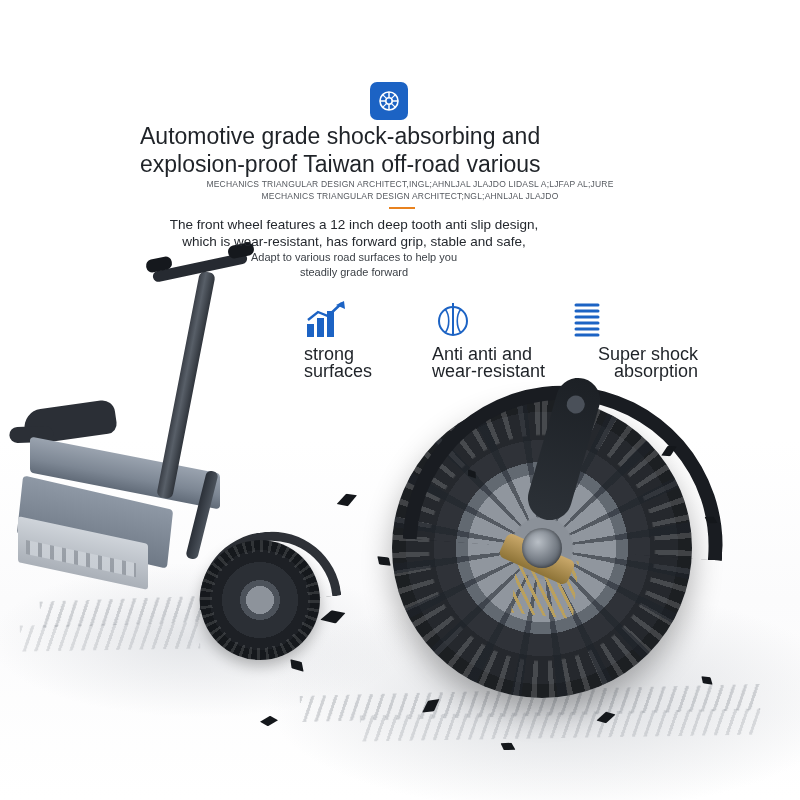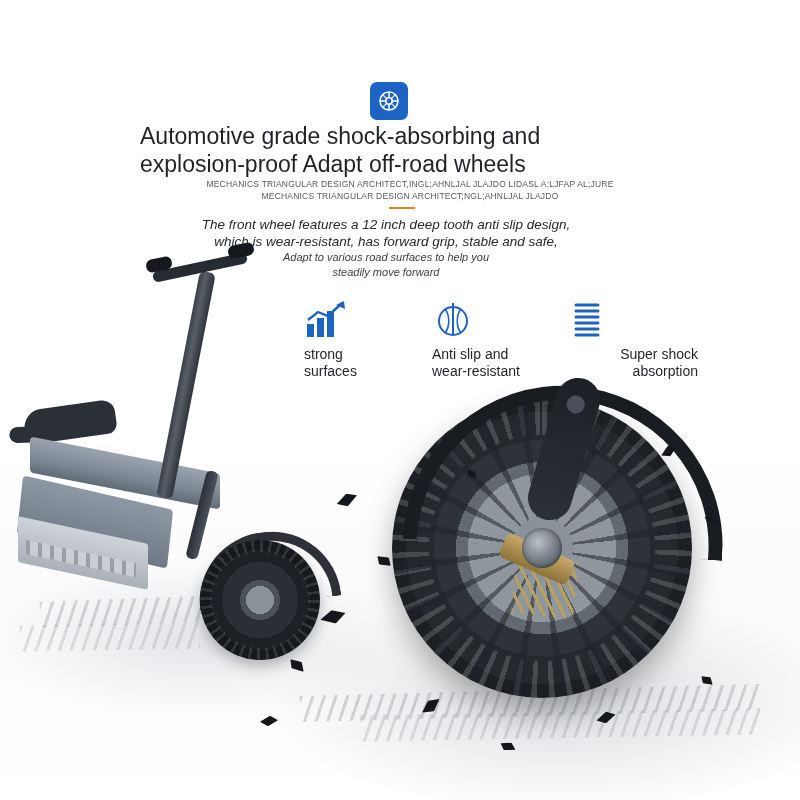--- a/index.html
+++ b/index.html
@@ -208,34 +208,34 @@
   .subline {
     position: absolute; left: 180px; top: 178px; width: 460px;
     text-align: center;
     font-size: 8.5px; line-height: 12px; color: #55595f; letter-spacing: .2px;
   }
   .rule {
     position: absolute; left: 389px; top: 207px; width: 26px; height: 2px;
     background: #e8821f;
   }
   .body-copy {
-    position: absolute; left: 176px; top: 216px; width: 420px;
+    position: absolute; left: 144px; top: 216px; width: 420px;
     text-align: center;
-    font-size: 13.5px; line-height: 17px; color: #24282e; font-style: italic;
+    font-size: 13.5px; line-height: 17px; color: #24282e;
   }
   .body-copy .small {
     font-size: 11px; line-height: 15px; color: #3a3f45;
   }
 
   
   .features { position: absolute; left: 296px; top: 296px; width: 400px; height: 94px; }
   .feature { position: absolute; width: 130px; text-align: left; }
   .feature .ficon { height: 44px; display: flex; align-items: flex-end; }
   .feature .flabel {
-    margin-top: 6px; font-size: 14px; line-height: 17px; color: #1f2328;
+    margin-top: 6px; font-size: 18px; line-height: 17px; color: #1f2328;
   }
   .f1 { left: 8px;   top: 0; }
   .f2 { left: 136px; top: 0; }
   .f3 { left: 272px; top: 0; text-align: right; }
   .f2 .flabel, .f3 .flabel { }
 
   
   .corner-mark {
     position: absolute; left: 40px; top: 0px; width: 16px; height: 10px;
     color: #cfd3d8; font-size: 12px;
@@ -304,35 +304,35 @@
       <line x1="15.2" y1="12" x2="21" y2="12" stroke="#ffffff" stroke-width="1.5"></line>
       <line x1="5.6" y1="5.6" x2="9.7" y2="9.7" stroke="#ffffff" stroke-width="1.2"></line>
       <line x1="14.3" y1="14.3" x2="18.4" y2="18.4" stroke="#ffffff" stroke-width="1.2"></line>
       <line x1="18.4" y1="5.6" x2="14.3" y2="9.7" stroke="#ffffff" stroke-width="1.2"></line>
       <line x1="9.7" y1="14.3" x2="5.6" y2="18.4" stroke="#ffffff" stroke-width="1.2"></line>
     </svg>
   </div>
 
   <div class="headline">
     <div>Automotive grade shock-absorbing and</div>
-    <div>explosion-proof Adapt off-road wheels</div>
+    <div>explosion-proof Taiwan off-road various</div>
   </div>
 
   <div class="subline">
     <div>MECHANICS TRIANGULAR DESIGN ARCHITECT,INGL;AHNLJAL JLAJDO  LIDASL A;LJFAP AL;JURE</div>
     <div>MECHANICS TRIANGULAR DESIGN ARCHITECT;NGL;AHNLJAL JLAJDO</div>
   </div>
 
   <div class="rule"></div>
 
   <div class="body-copy">
     <div>The front wheel features a 12 inch deep tooth anti slip design,</div>
     <div>which is wear-resistant, has forward grip, stable and safe,</div>
     <div class="small">Adapt to various road surfaces to help you</div>
-    <div class="small">steadily move forward</div>
+    <div class="small">steadily grade forward</div>
   </div>
 
   <div class="features">
 
     <div class="feature f1">
       <div class="ficon">
         <svg width="44" height="40" viewBox="0 0 44 40" aria-hidden="true">
           <rect x="3" y="24" width="7" height="13" fill="#1c63c4"></rect>
           <rect x="13" y="18" width="7" height="19" fill="#1c63c4"></rect>
           <rect x="23" y="11" width="7" height="26" fill="#1c63c4"></rect>
@@ -349,21 +349,21 @@
     <div class="feature f2">
       <div class="ficon">
         <svg width="42" height="42" viewBox="0 0 42 42" aria-hidden="true">
           <circle cx="21" cy="23" r="14" fill="none" stroke="#1c63c4" stroke-width="2"></circle>
           <line x1="21" y1="5" x2="21" y2="37" stroke="#1c63c4" stroke-width="2"></line>
           <path d="M13 11 C18 17, 18 29, 13 35" fill="none" stroke="#1c63c4" stroke-width="1.6"></path>
           <path d="M29 11 C24 17, 24 29, 29 35" fill="none" stroke="#1c63c4" stroke-width="1.6"></path>
         </svg>
       </div>
       <div class="flabel">
-        <div>Anti slip and</div>
+        <div>Anti anti and</div>
         <div>wear-resistant</div>
       </div>
     </div>
 
     <div class="feature f3">
       <div class="ficon">
         <svg width="40" height="42" viewBox="0 0 40 42" aria-hidden="true">
           <g stroke="#1c63c4" stroke-width="3" fill="none" stroke-linecap="round">
             <line x1="8" y1="7" x2="30" y2="7"></line>
             <line x1="8" y1="13" x2="30" y2="13"></line>

